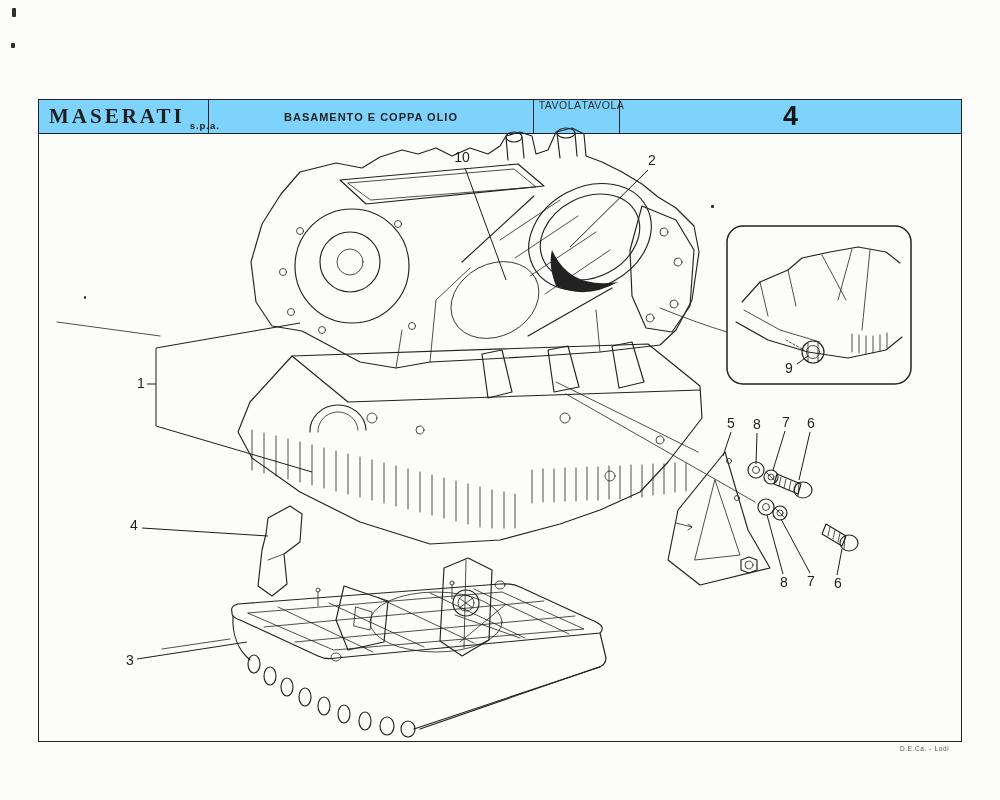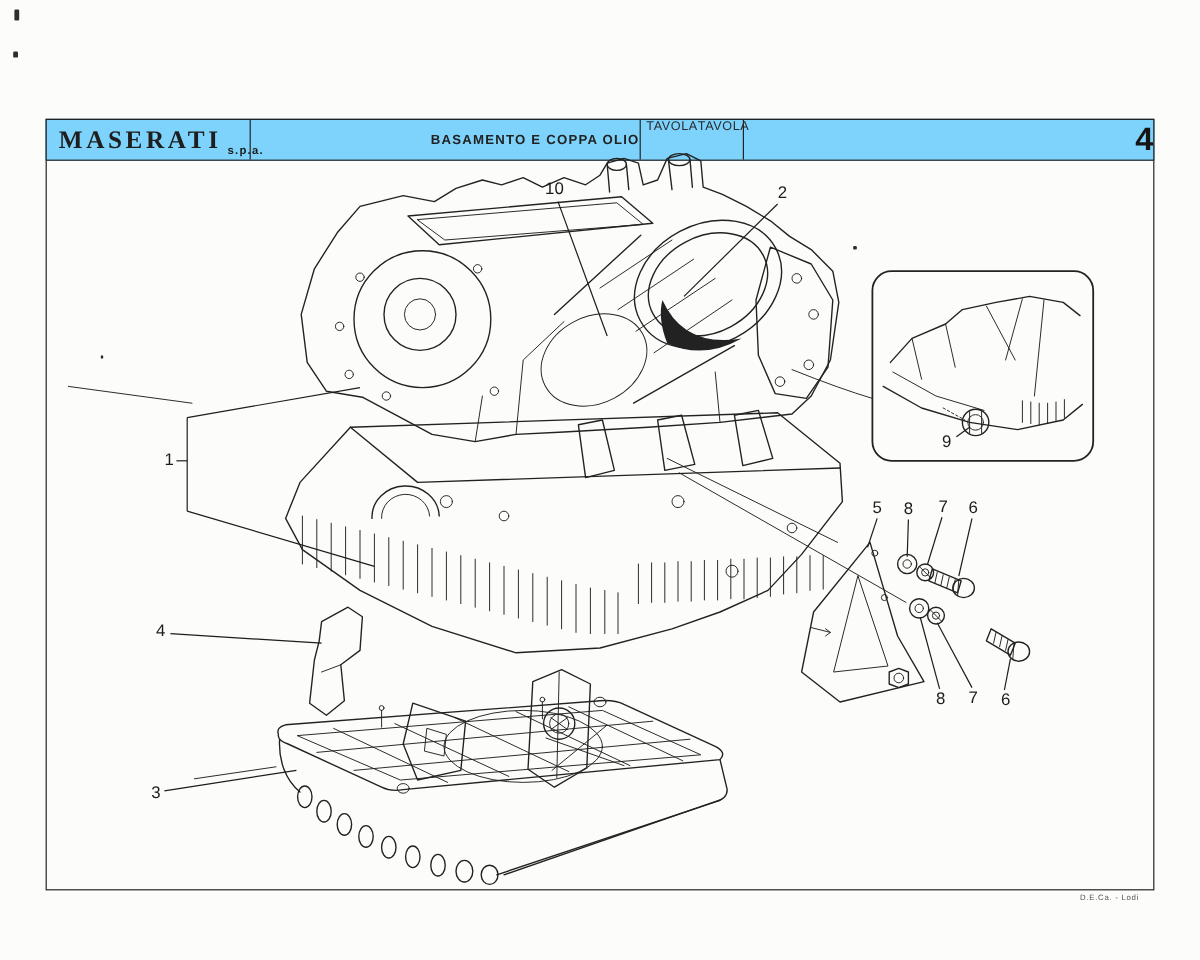--- a/index.html
+++ b/index.html
@@ -8,21 +8,21 @@
     background:#fcfcfb;font-family:"Liberation Sans",sans-serif;color:#1d1d1d;
   }
   .page-frame{
     position:absolute;left:38px;top:99px;width:924px;height:643px;
     border:1.8px solid #232323;box-sizing:border-box;background:transparent;
   }
   .header-row{
     position:absolute;left:38px;top:99px;width:924px;height:35px;
     border:1.8px solid #232323;box-sizing:border-box;display:flex;background:#7dd3fc;
   }
-  .hcell{border-right:1.6px solid #232323;box-sizing:border-box;display:flex;align-items:center;justify-content:flex-end;}
+  .hcell{border-right:1.6px solid #232323;box-sizing:border-box;display:flex;align-items:center;justify-content:center;}
   .hcell:last-child{border-right:none;}
   .cell-brand{width:170px;justify-content:flex-start;padding-left:10px;}
   .cell-it{width:325px;}
   .cell-en{width:289px;}
   .cell-tavola{width:86px;flex-direction:row;align-items:flex-start;justify-content:center;padding-left:10px;}
   .cell-num{flex:1;}
   .brand-name{
     font-family:"Liberation Serif",serif;font-weight:bold;font-size:21px;
     letter-spacing:3px;color:#1e1e1e;
   }

